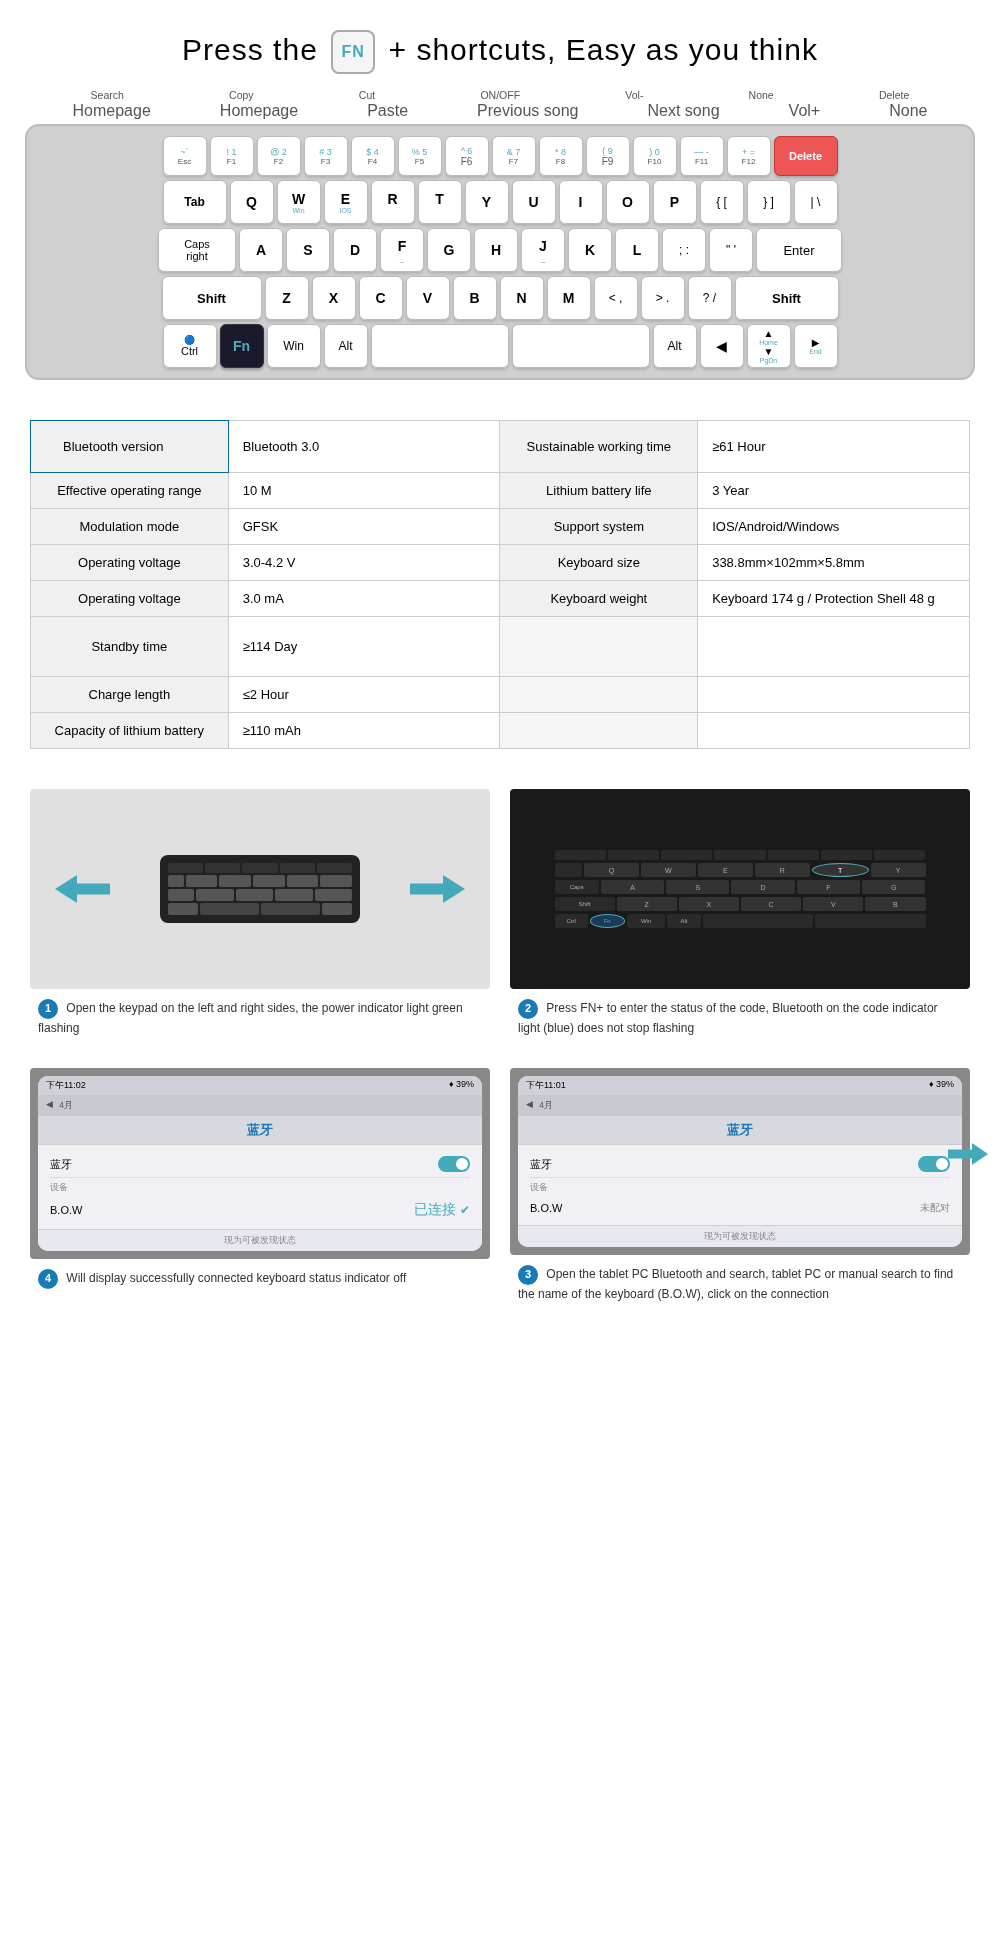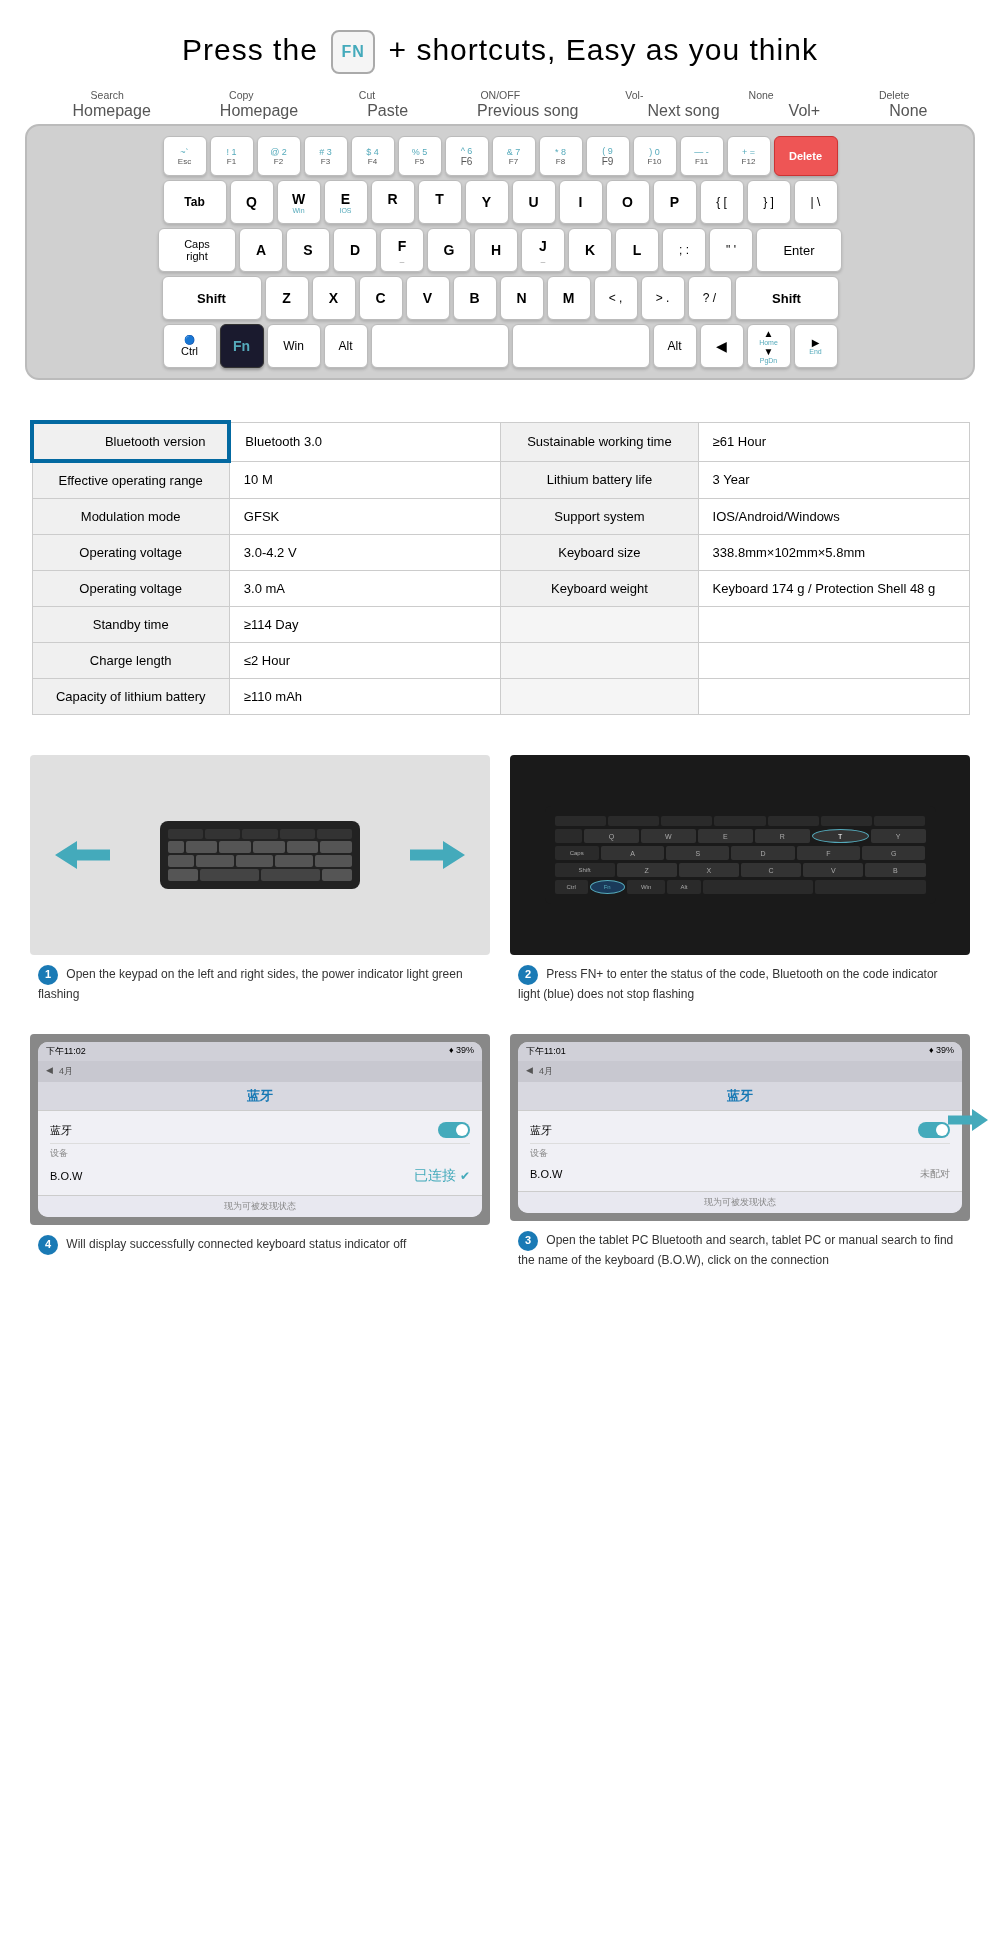--- a/index.html
+++ b/index.html
@@ -198,24 +198,24 @@
       </div>
     </div>
 
   </div>
 </div>
 
 <div style="padding: 10px 30px 30px;">
   <table style="width:100%; border-collapse:collapse; font-size:13px;">
     <tbody>
         <tr>
-      <td style="background:#f0f0f0; border:4px solid #0369a1; padding:10px 22px; text-align:right; width:16%;">Bluetooth version</td>
+      <td style="background:#f0f0f0; border:1px solid #0369a1; padding:10px 32px; text-align:left; width:16%;">Bluetooth version</td>
       <td style="background:#fff; border:1px solid #ccc; padding:10px 14px; width:22%;">Bluetooth  3.0</td>
       <td style="background:#f0f0f0; border:1px solid #ccc; padding:10px 14px; text-align:center; width:16%;">Sustainable working time</td>
-      <td style="background:#fff; border:1px solid #ccc; padding:10px 14px; width:22%;">≥61  Hour</td>
+      <td style="background:#fff; border:1px solid #ccc; padding:18px 14px; width:22%;">≥61  Hour</td>
     </tr>
     <tr>
       <td style="background:#f0f0f0; border:1px solid #ccc; padding:10px 14px; text-align:center;">Effective operating range</td>
       <td style="background:#fff; border:1px solid #ccc; padding:10px 14px;">10  M</td>
       <td style="background:#f0f0f0; border:1px solid #ccc; padding:10px 14px; text-align:center;">Lithium battery life</td>
       <td style="background:#fff; border:1px solid #ccc; padding:10px 14px;">3  Year</td>
     </tr>
     <tr>
       <td style="background:#f0f0f0; border:1px solid #ccc; padding:10px 14px; text-align:center;">Modulation mode</td>
       <td style="background:#fff; border:1px solid #ccc; padding:10px 14px;">GFSK</td>
@@ -228,21 +228,21 @@
       <td style="background:#f0f0f0; border:1px solid #ccc; padding:10px 14px; text-align:center;">Keyboard size</td>
       <td style="background:#fff; border:1px solid #ccc; padding:10px 14px;">338.8mm×102mm×5.8mm</td>
     </tr>
     <tr>
       <td style="background:#f0f0f0; border:1px solid #ccc; padding:10px 14px; text-align:center;">Operating voltage</td>
       <td style="background:#fff; border:1px solid #ccc; padding:10px 14px;">3.0  mA</td>
       <td style="background:#f0f0f0; border:1px solid #ccc; padding:10px 8px; text-align:center;">Keyboard weight</td>
       <td style="background:#fff; border:1px solid #ccc; padding:10px 14px;">Keyboard  174  g  /  Protection Shell  48  g</td>
     </tr>
     <tr>
-      <td style="background:#f0f0f0; border:1px solid #ccc; padding:10px 14px; text-align:center;">Standby time</td>
+      <td style="background:#f0f0f0; border:1px solid #ccc; padding:22px 14px; text-align:center;">Standby time</td>
       <td style="background:#fff; border:1px solid #ccc; padding:10px 14px;">≥114  Day</td>
       <td style="background:#f5f5f5; border:1px solid #ccc; padding:10px 14px;"></td>
       <td style="background:#fff; border:1px solid #ccc; padding:10px 14px;"></td>
     </tr>
     <tr>
       <td style="background:#f0f0f0; border:1px solid #ccc; padding:10px 14px; text-align:center;">Charge length</td>
       <td style="background:#fff; border:1px solid #ccc; padding:10px 14px;">≤2  Hour</td>
       <td style="background:#f5f5f5; border:1px solid #ccc; padding:10px 14px;"></td>
       <td style="background:#fff; border:1px solid #ccc; padding:10px 14px;"></td>
     </tr>

